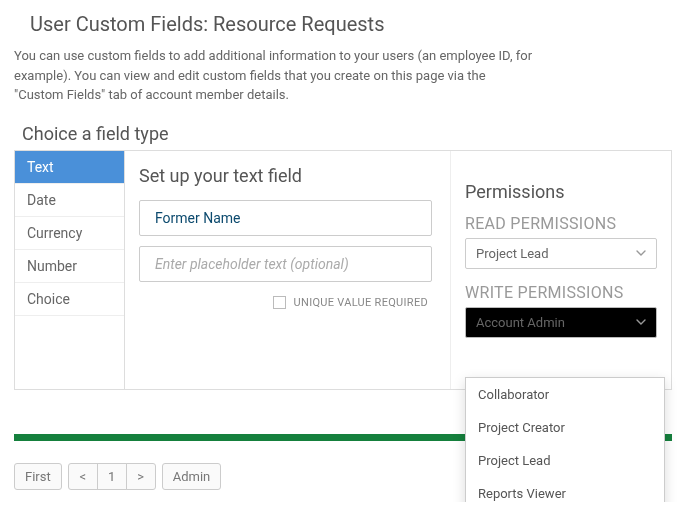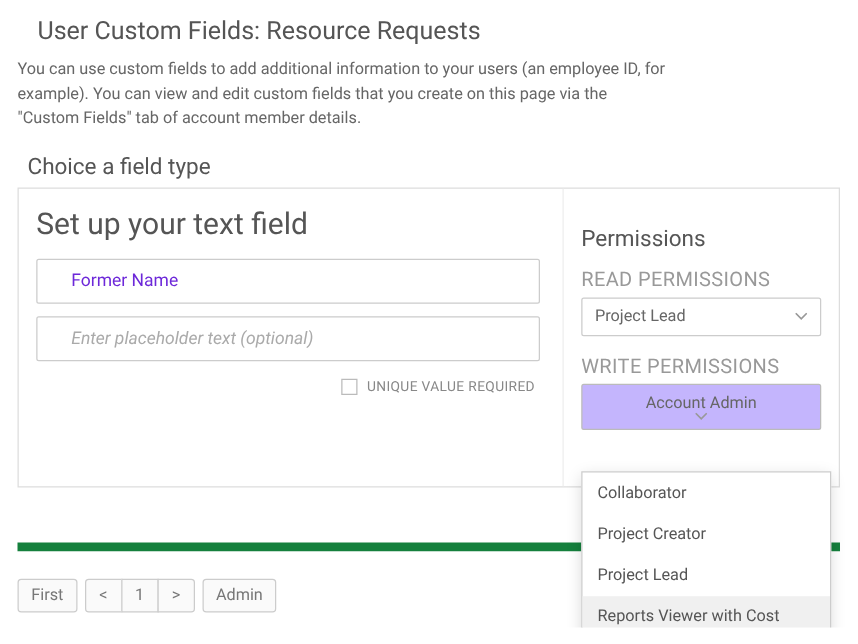--- a/index.html
+++ b/index.html
@@ -51,32 +51,32 @@
   .ftab.active {
     background: #4a90d9;
     color: #fff;
   }
   .setup {
     flex: 1;
     padding: 14px 18px 22px 14px;
     border-right: 1px solid #eee;
   }
   .setup h2 {
-    font-size: 24px;
+    font-size: 18px;
     font-weight: 400;
     color: #555;
     margin-bottom: 14px;
   }
   .text-input {
     width: 100%;
-    padding: 9px 27px;
+    padding: 9px 15px;
     border: 1px solid #ccc;
     border-radius: 2px;
     font-size: 14px;
-    color: #6d28d9;
+    color: #0c4a6e;
     margin-bottom: 10px;
     font-family: inherit;
   }
   .text-input::placeholder { color: #aaa; font-style: italic; }
   .unique-row {
     display: flex;
     align-items: flex-end;
     justify-content: flex-end;
     gap: 8px;
     margin-top: 4px;
@@ -118,23 +118,22 @@
     font-size: 13px;
     color: #666;
     display: flex;
     justify-content: space-between;
     align-items: center;
     cursor: pointer;
     margin-bottom: 14px;
     background: #fff;
   }
   .select.open {
-    background: #c4b5fd;
+    background: #000000;
     border-color: #bbb;
-    flex-direction: column;
   }
   .chev {
     display:inline-block;
   }
   .chev svg { display:block; }
   .dropdown {
     position: absolute;
     top: 100%;
     left: 14px;
     right: 14px;
@@ -182,20 +181,27 @@
 </head>
 <body>
 
 <h1 class="page-title">User Custom Fields: Resource Requests</h1>
 <p class="desc">You can use custom fields to add additional information to your users (an employee ID, for example). You can view and edit custom fields that you create on this page via the "Custom Fields" tab of account member details.</p>
 
 <div class="section-title">Choice a field type</div>
 
 <div class="panel">
 
+  <div class="field-types" id="field-types">
+      <div class="ftab active">Text</div>
+      <div class="ftab">Date</div>
+      <div class="ftab">Currency</div>
+      <div class="ftab">Number</div>
+      <div class="ftab">Choice</div>
+    </div>
 
   <div class="setup">
     <h2>Set up your text field</h2>
     <input class="text-input" type="text" value="Former Name" style="">
     <input class="text-input" type="text" placeholder="Enter placeholder text (optional)" style="">
     <div class="unique-row">
       <span class="checkbox"></span>
       <span class="unique-label">UNIQUE VALUE REQUIRED</span>
     </div>
   </div>
@@ -220,20 +226,21 @@
         <svg width="10" height="6" viewBox="0 0 10 6">
             <path d="M1 1 L5 5 L9 1" stroke="#999" stroke-width="1.4" fill="none" stroke-linecap="round"></path>
           </svg>
       </span>
     </div>
 
     <div class="dropdown" id="write-dropdown">
         <div class="dropdown-item">Collaborator</div>
         <div class="dropdown-item">Project Creator</div>
         <div class="dropdown-item">Project Lead</div>
+        <div class="dropdown-item">Reports Viewer</div>
         <div class="dropdown-item hover">Reports Viewer with Cost</div>
       </div>
   </div>
 
 </div>
 
 <div class="pagination">
   <div class="pg-btn">First</div>
   <div class="pg-group">
     <div class="pg-btn">&lt;</div>

